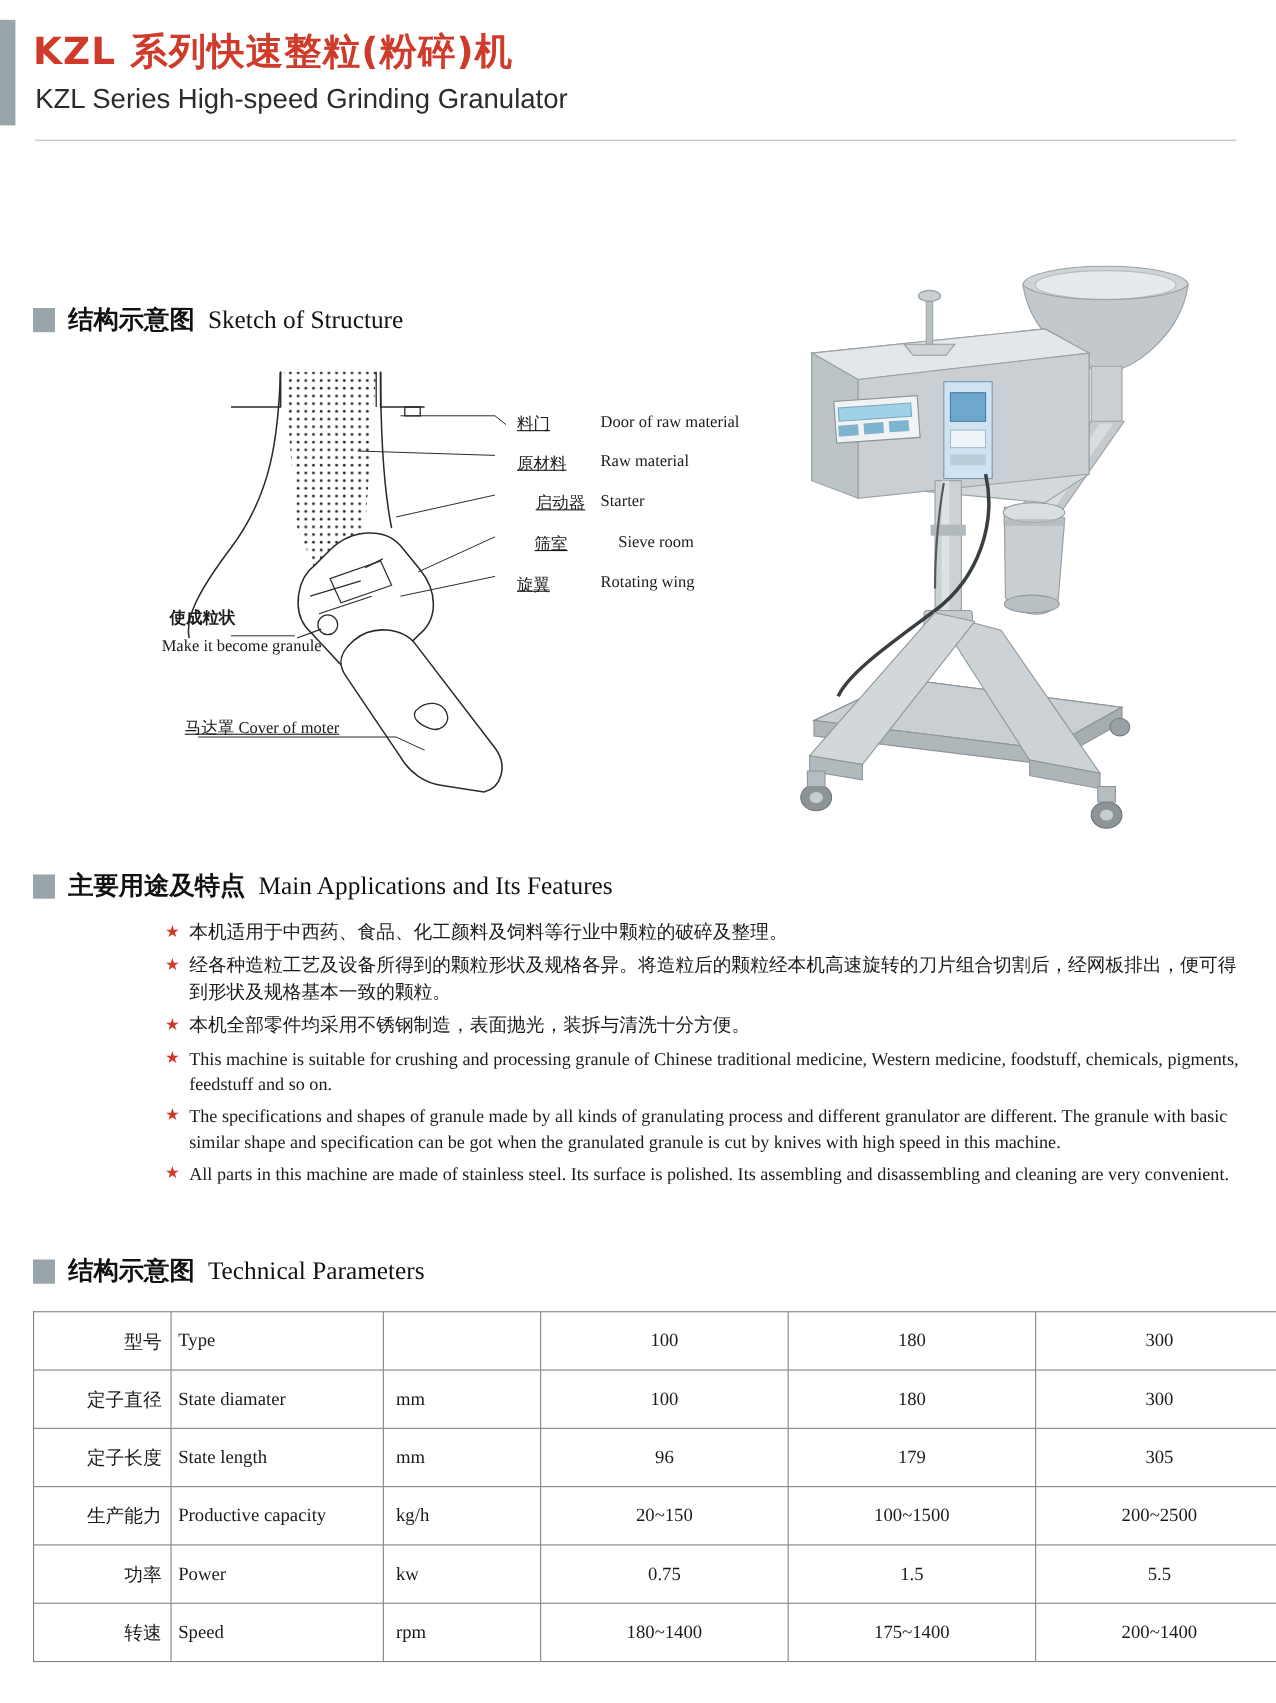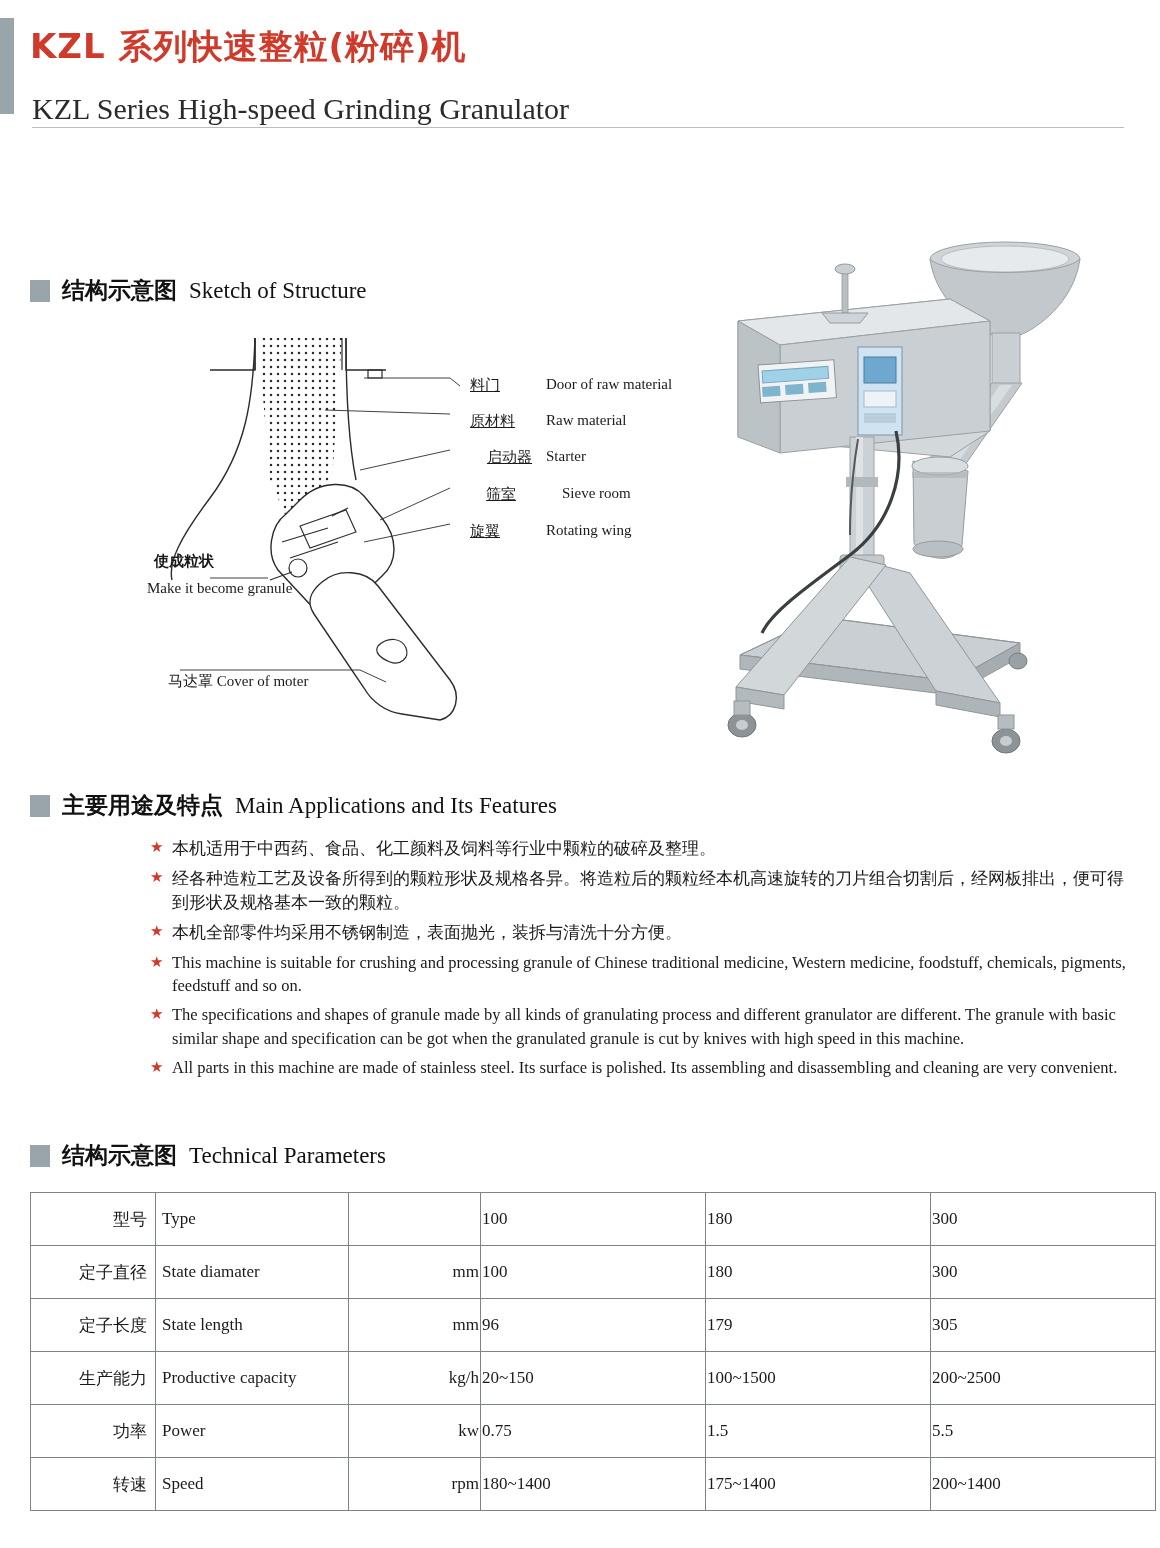--- a/index.html
+++ b/index.html
@@ -34,24 +34,23 @@
     left: 30px; top: 24px;
     font-size: 34px;
     font-weight: bold;
     color: #cf3a2a;
     letter-spacing: 1px;
     font-family: "DejaVu Sans", "Liberation Sans", sans-serif;
   }
   .title-en {
     position: absolute;
     left: 32px; top: 76px;
-    font-size: 30px;
+    font-size: 25px;
     color: #2b2b2b;
-    font-family: Liberation Serif, serif;
-    margin-top: 16px;
+    font-family: Liberation Sans, sans-serif;
   }
   .header-rule {
     position: absolute;
     left: 32px; top: 127px;
     width: 1092px;
     height: 1px;
     background: #b9bdc0;
   }
 
   
@@ -179,25 +178,25 @@
     padding-right: 8px;
     font-family: "DejaVu Sans", "Liberation Sans", sans-serif;
     font-size: 17px;
   }
   td.c-en {
     width: 185px;
     padding-left: 6px;
   }
   td.c-unit {
     width: 130px;
-    padding-left: 0;
-    text-align: right;
+    padding-left: 11px;
   }
   td.c-val {
     width: 222px;
+    text-align: center;
   }
 </style>
 </head>
 <body>
 
 <div class="header">
   <div class="header-bar"></div>
   <div class="title-cn">KZL 系列快速整粒(粉碎)机</div>
   <div class="title-en">KZL Series High-speed Grinding Granulator</div>
   <div class="header-rule"></div>
@@ -271,21 +270,21 @@
     <span class="cn">旋翼</span>
     <span class="en">Rotating wing</span>
   </div>
 
   <div class="lbl" style="left:4px; top:222px;font-weight:bold;">
     <span class="cn">使成粒状</span>
   </div>
   <div class="lbl" style="left:-3px; top:250px;">
     <span class="en">Make it become granule</span>
   </div>
-  <div class="lbl" style="left:18px; top:342px;">
+  <div class="lbl" style="left:18px; top:322px;text-decoration:underline;">
     <span class="cn">马达罩</span>
     <span class="en">Cover of moter</span>
   </div>
 </div>
 
 <div class="photo">
   <svg width="420" height="570" viewBox="0 0 420 570">
     <rect x="0" y="0" width="420" height="570" fill="#ffffff"></rect>
 
     <ellipse cx="305" cy="34" rx="75" ry="17" fill="#cfd4d6" stroke="#9aa1a5" stroke-width="1"></ellipse>

